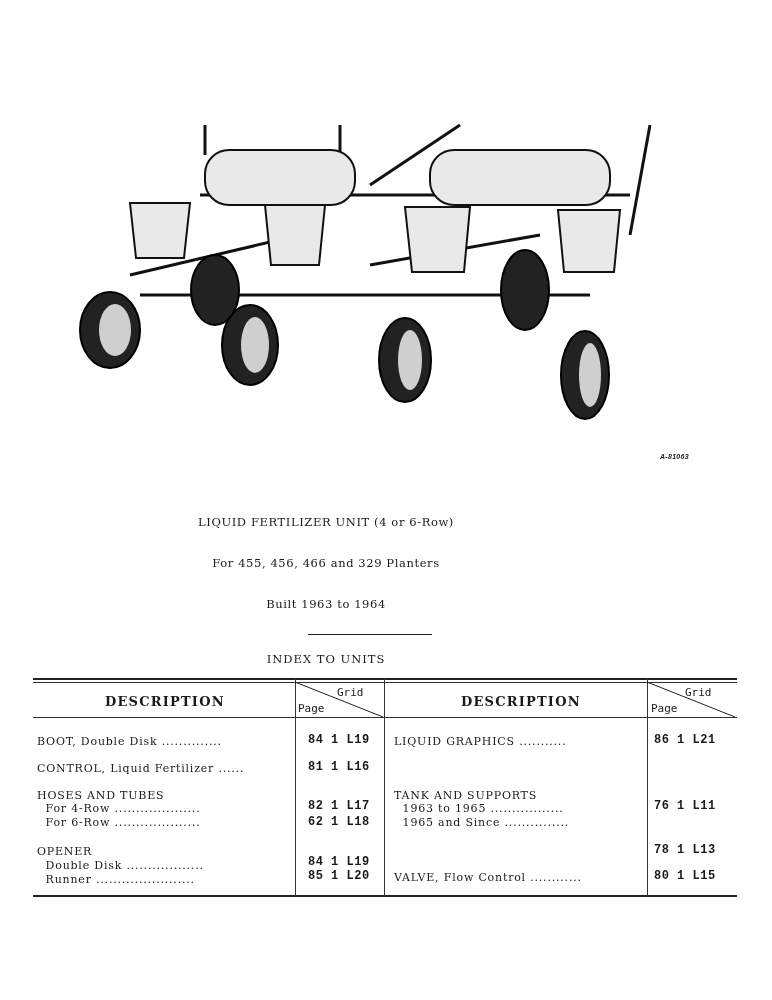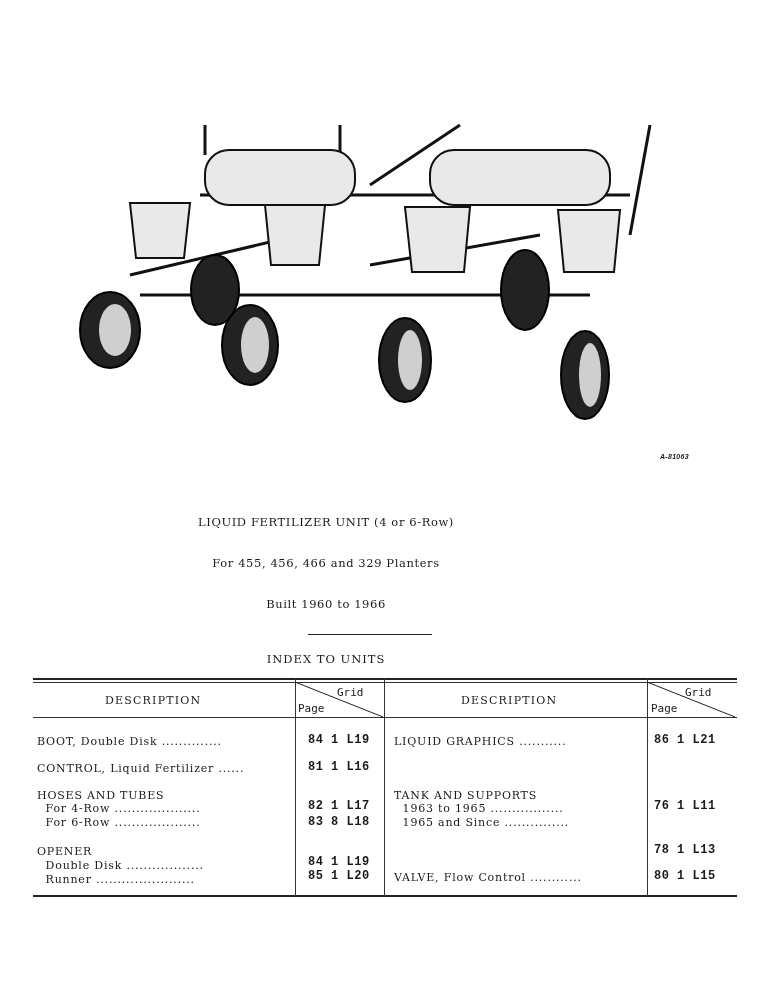--- a/index.html
+++ b/index.html
@@ -8,21 +8,21 @@
   .fig-id { position:absolute; left:660px; top:453px; font-family:"Liberation Sans", sans-serif; font-size:7px; font-style:italic; font-weight:bold; letter-spacing:0.3px; }
   .line { position:absolute; left:0; width:652px; text-align:center; font-size:11.5px; letter-spacing:0.6px; }
   .title { top:515px; }
   .sub1 { top:556px; }
   .sub2 { top:597px; }
   .rule { position:absolute; left:308px; top:634px; width:124px; height:0; border-top:1.3px solid #222; }
   .index { top:652px; letter-spacing:1px; }
   .table { position:absolute; left:33px; top:678px; width:704px; height:220px; }
   .hline { position:absolute; left:0; width:704px; border-top:1px solid #333; }
   .vline { position:absolute; top:0; border-left:1px solid #333; }
-  .hdr { position:absolute; font-size:11px; letter-spacing:1.2px; }
+  .hdr { position:absolute; font-size:13px; letter-spacing:1.2px;font-weight:bold; }
   .grid-h { position:absolute; font-family:"DejaVu Sans Mono", monospace; font-weight:normal; font-size:11px; }
   .desc { position:absolute; font-size:11px; letter-spacing:0.8px; white-space:pre; }
   .pg { position:absolute; font-family:Liberation Mono, monospace; font-weight:bold; font-size:12px; letter-spacing:0.5px; white-space:pre; }
 </style>
 </head>
 <body>
 
 <svg class="photo" viewBox="0 0 600 320">
   <g fill="none" stroke="#111" stroke-width="3">
     <line x1="70" y1="180" x2="520" y2="180"></line>
@@ -54,21 +54,21 @@
     <ellipse cx="45" cy="215" rx="16" ry="26"></ellipse>
     <ellipse cx="185" cy="230" rx="14" ry="28"></ellipse>
     <ellipse cx="340" cy="245" rx="12" ry="30"></ellipse>
     <ellipse cx="520" cy="260" rx="11" ry="32"></ellipse>
   </g>
 </svg>
 <div class="fig-id">A-81063</div>
 
 <div class="line title">LIQUID FERTILIZER UNIT (4 or 6-Row)</div>
 <div class="line sub1">For 455, 456, 466 and 329 Planters</div>
-<div class="line sub2">Built 1960 to 1966</div>
+<div class="line sub2">Built 1963 to 1964</div>
 <div class="rule"></div>
 <div class="line index">INDEX TO UNITS</div>
 
 <div class="table">
   <div class="hline" style="top:0; border-top:2px solid #222;"></div>
   <div class="hline" style="top:4px;"></div>
   <div class="hline" style="top:39px;"></div>
   <div class="hline" style="top:217px; border-top:2px solid #222;"></div>
   <div class="vline" style="left:262px; height:218px;"></div>
   <div class="vline" style="left:351px; height:218px;"></div>
@@ -89,21 +89,21 @@
   <div class="grid-h" style="left:618px; top:24px;">Page</div>
 
   <div class="desc" style="left:4px; top:57px;">BOOT, Double Disk ..............</div>
   <div class="pg" style="left:275px; top:55px;">84 1 L19</div>
   <div class="desc" style="left:4px; top:84px;">CONTROL, Liquid Fertilizer ......</div>
   <div class="pg" style="left:275px; top:82px;">81 1 L16</div>
   <div class="desc" style="left:4px; top:111px;">HOSES AND TUBES</div>
   <div class="desc" style="left:4px; top:124px;">  For 4-Row ....................</div>
   <div class="pg" style="left:275px; top:121px;">82 1 L17</div>
   <div class="desc" style="left:4px; top:138px;">  For 6-Row ....................</div>
-  <div class="pg" style="left:275px; top:137px;">83 8 L18</div>
+  <div class="pg" style="left:275px; top:137px;">62 1 L18</div>
   <div class="desc" style="left:4px; top:167px;">OPENER</div>
   <div class="desc" style="left:4px; top:181px;">  Double Disk ..................</div>
   <div class="pg" style="left:275px; top:177px;">84 1 L19</div>
   <div class="desc" style="left:4px; top:195px;">  Runner .......................</div>
   <div class="pg" style="left:275px; top:191px;">85 1 L20</div>
 
   <div class="desc" style="left:361px; top:57px;">LIQUID GRAPHICS ...........</div>
   <div class="pg" style="left:621px; top:55px;">86 1 L21</div>
   <div class="desc" style="left:361px; top:111px;">TANK AND SUPPORTS</div>
   <div class="desc" style="left:361px; top:124px;">  1963 to 1965 .................</div>

